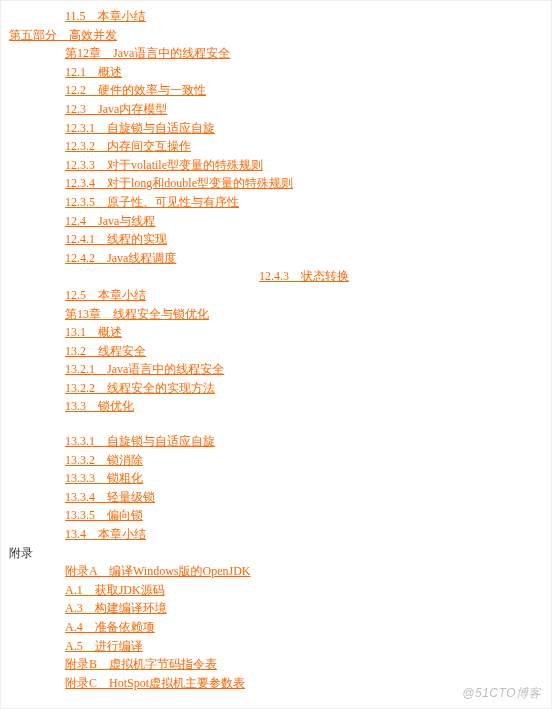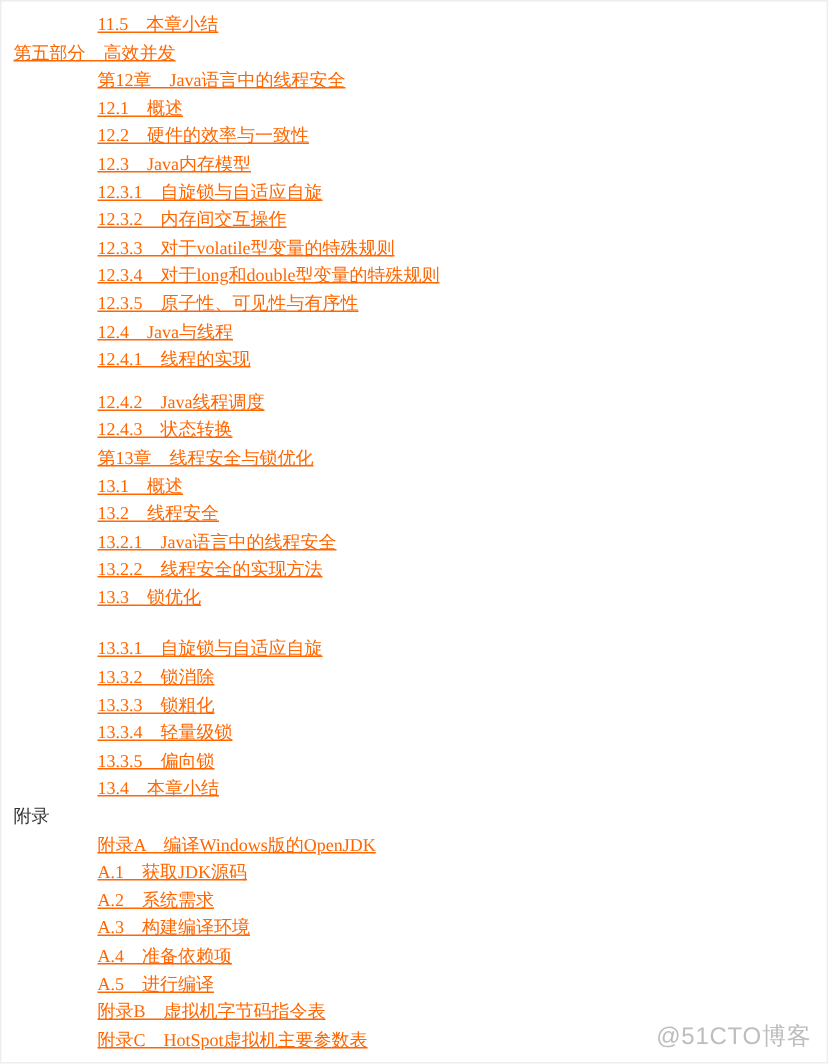--- a/index.html
+++ b/index.html
@@ -24,61 +24,62 @@
   }
   .plain {
     color: #333333;
     text-decoration: none;
   }
   .watermark {
     position: absolute;
     right: 10px;
     bottom: 6px;
     font-family: Arial, "Microsoft YaHei", sans-serif;
-    font-size: 16px;
+    font-size: 12px;
     color: #bdbdbd;
     letter-spacing: 0.5px;
+    font-style: italic;
   }
 </style>
 </head>
 <body>
 
 <div class="outer">
   <ul class="root" id="toc-root">
       <li style="padding-left: 56px;"><a href="#">11.5　本章小结</a></li>
       <li style="padding-left: 0px;"><a href="#">第五部分　高效并发</a></li>
       <li style="padding-left: 56px;"><a href="#">第12章　Java语言中的线程安全</a></li>
       <li style="padding-left: 56px;"><a href="#">12.1　概述</a></li>
       <li style="padding-left: 56px;"><a href="#">12.2　硬件的效率与一致性</a></li>
       <li style="padding-left: 56px;"><a href="#">12.3　Java内存模型</a></li>
       <li style="padding-left: 56px;"><a href="#">12.3.1　自旋锁与自适应自旋</a></li>
       <li style="padding-left: 56px;"><a href="#">12.3.2　内存间交互操作</a></li>
       <li style="padding-left: 56px;"><a href="#">12.3.3　对于volatile型变量的特殊规则</a></li>
       <li style="padding-left: 56px;"><a href="#">12.3.4　对于long和double型变量的特殊规则</a></li>
       <li style="padding-left: 56px;"><a href="#">12.3.5　原子性、可见性与有序性</a></li>
       <li style="padding-left: 56px;"><a href="#">12.4　Java与线程</a></li>
       <li style="padding-left: 56px;"><a href="#">12.4.1　线程的实现</a></li>
-      <li style="padding-left: 56px; margin-top: 10px;"><a href="#">12.4.2　Java线程调度</a></li>
-      <li style="padding-left: 56px;"><a href="#">12.4.3　状态转换</a></li>
+      <li style="padding-left: 56px;"><a href="#">12.4.2　Java线程调度</a></li>
+      <li style="padding-left: 56px; text-align: center;"><a href="#">12.4.3　状态转换</a></li>
+      <li style="padding-left: 56px;"><a href="#">12.5　本章小结</a></li>
       <li style="padding-left: 56px;"><a href="#">第13章　线程安全与锁优化</a></li>
       <li style="padding-left: 56px;"><a href="#">13.1　概述</a></li>
       <li style="padding-left: 56px;"><a href="#">13.2　线程安全</a></li>
       <li style="padding-left: 56px;"><a href="#">13.2.1　Java语言中的线程安全</a></li>
       <li style="padding-left: 56px;"><a href="#">13.2.2　线程安全的实现方法</a></li>
       <li style="padding-left: 56px;"><a href="#">13.3　锁优化</a></li>
       <li style="padding-left: 56px; margin-top: 16px;"><a href="#">13.3.1　自旋锁与自适应自旋</a></li>
       <li style="padding-left: 56px;"><a href="#">13.3.2　锁消除</a></li>
       <li style="padding-left: 56px;"><a href="#">13.3.3　锁粗化</a></li>
       <li style="padding-left: 56px;"><a href="#">13.3.4　轻量级锁</a></li>
       <li style="padding-left: 56px;"><a href="#">13.3.5　偏向锁</a></li>
       <li style="padding-left: 56px;"><a href="#">13.4　本章小结</a></li>
       <li style="padding-left: 0px;"><span class="plain">附录</span></li>
       <li style="padding-left: 56px;"><a href="#">附录A　编译Windows版的OpenJDK</a></li>
       <li style="padding-left: 56px;"><a href="#">A.1　获取JDK源码</a></li>
-      <li style="padding-left: 56px;"><a href="#">A.2　系统需求</a></li>
       <li style="padding-left: 56px;"><a href="#">A.3　构建编译环境</a></li>
       <li style="padding-left: 56px;"><a href="#">A.4　准备依赖项</a></li>
       <li style="padding-left: 56px;"><a href="#">A.5　进行编译</a></li>
       <li style="padding-left: 56px;"><a href="#">附录B　虚拟机字节码指令表</a></li>
       <li style="padding-left: 56px;"><a href="#">附录C　HotSpot虚拟机主要参数表</a></li>
     </ul>
 </div>
 
 <div class="watermark">@51CTO博客</div>
 

